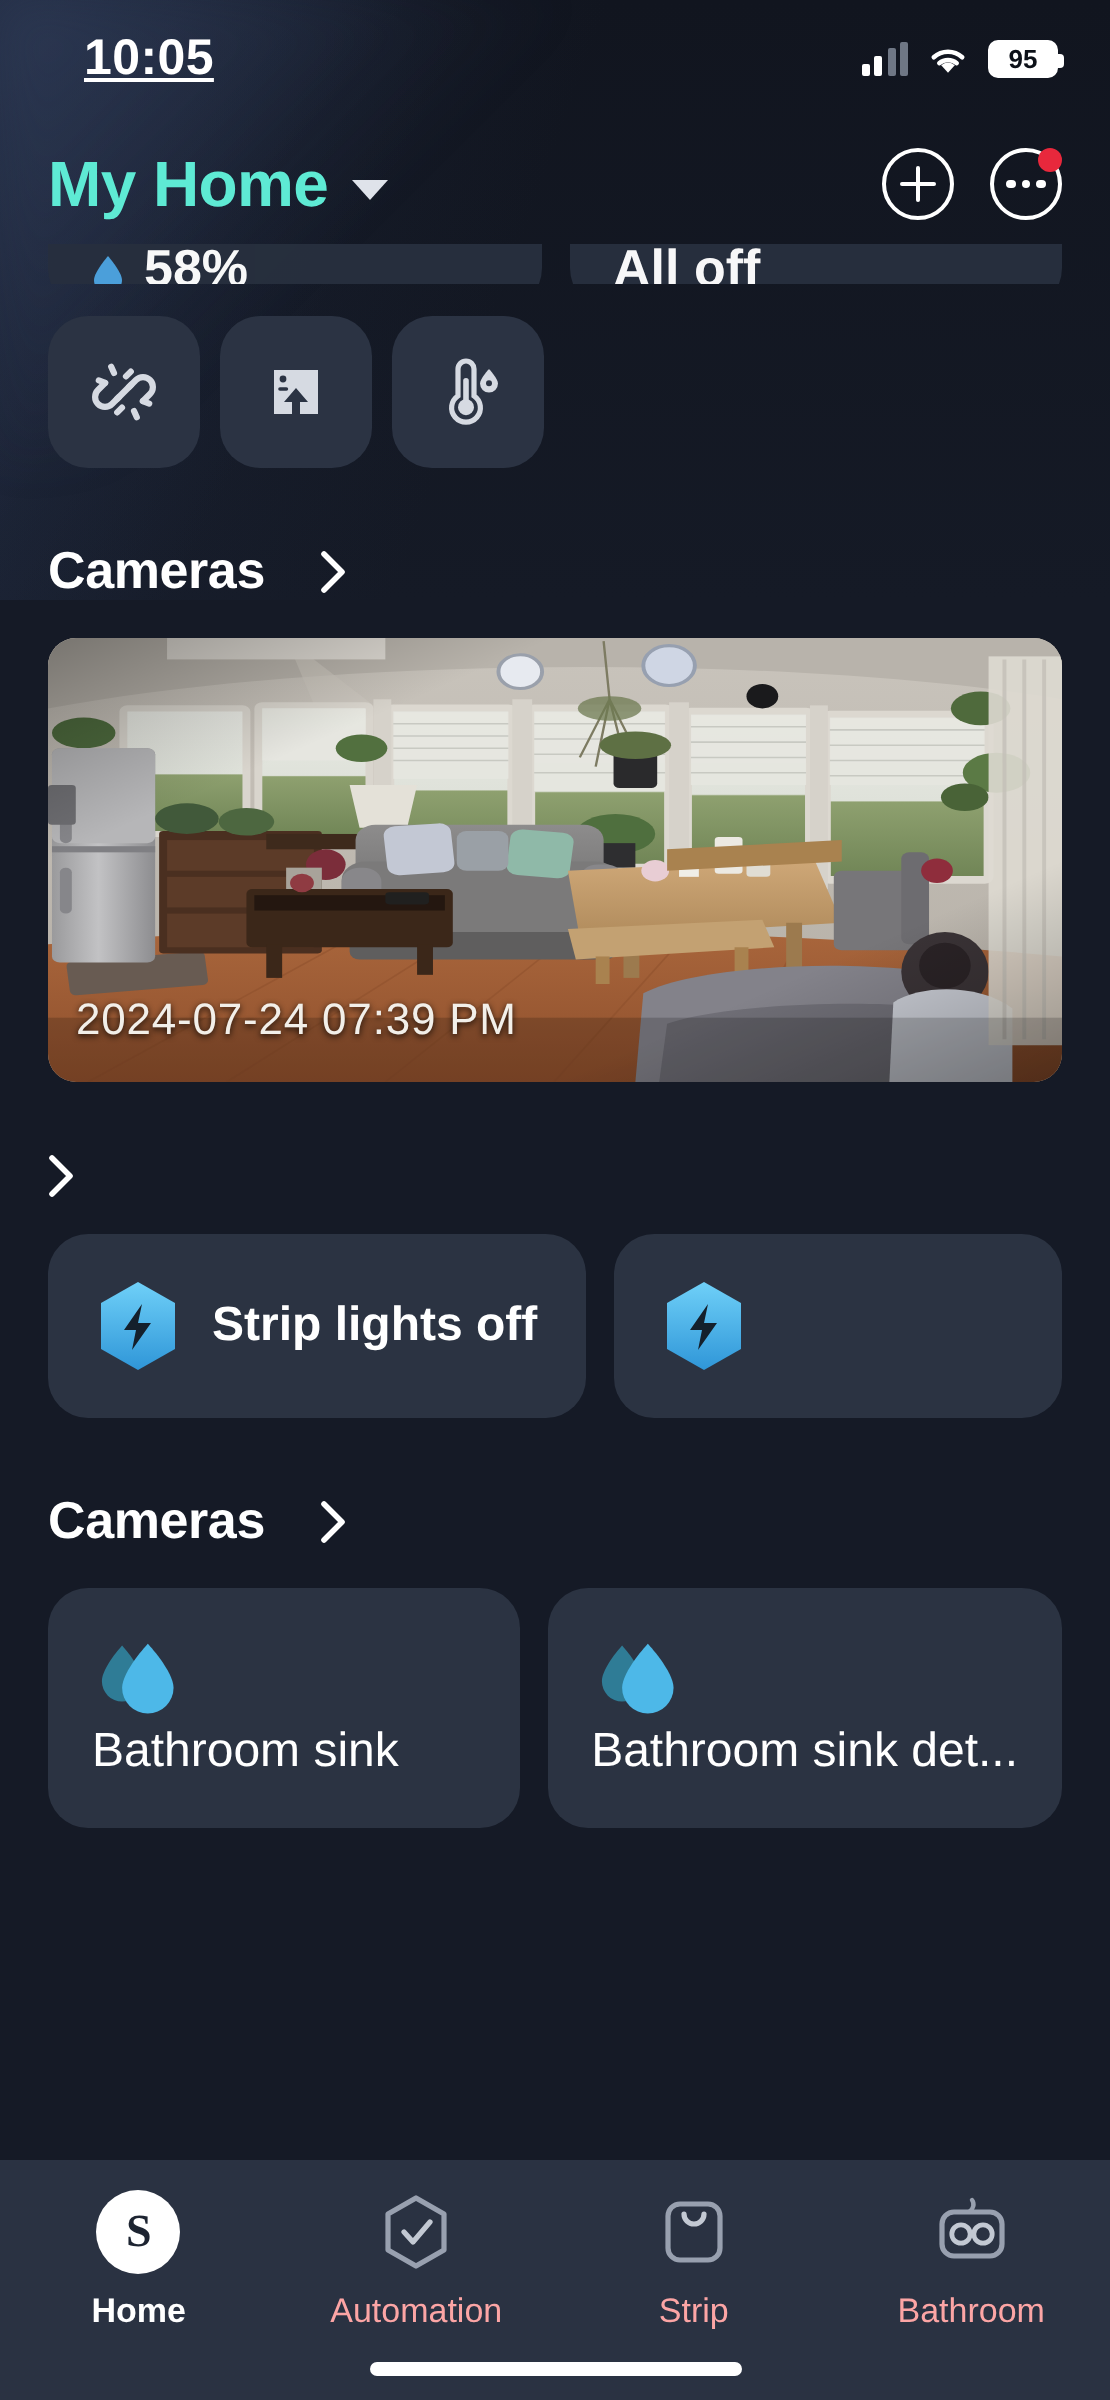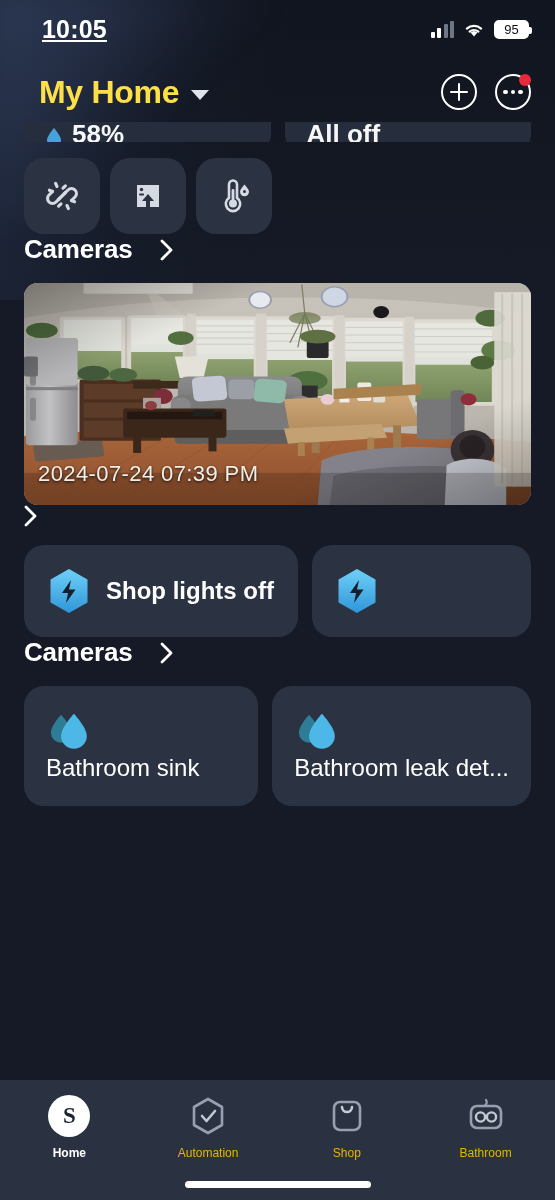--- a/index.html
+++ b/index.html
@@ -43,33 +43,33 @@
   .sig i:nth-child(1){ height:6px; }
   .sig i:nth-child(2){ height:10px; }
   .sig i:nth-child(3){ height:13.5px; background:#6f7785; }
   .sig i:nth-child(4){ height:17px; background:#6f7785; }
   .wifi { width:22px; height:17px; }
   .battery {
     position:relative; width:35px; height:19px;
     border:2px solid #fff; border-radius:5px; background:#fff;
     display:flex; align-items:center; justify-content:center;
   }
-  .battery span { color:#0c1018; font-size:13px; font-weight:400; line-height:1; }
+  .battery span { color:#0c1018; font-size:13px; font-weight:700; line-height:1; }
   .battery::after{
     content:""; position:absolute; right:-5px; top:5.5px;
     width:3px; height:7px; background:#fff; border-radius:0 2px 2px 0;
   }
 
   
   .appbar {
     position:relative; display:flex; align-items:center;
     justify-content:space-between; padding:6px 24px 0 24px; height:62px;
   }
   .home-title { display:flex; align-items:center; gap:12px; cursor:default; }
-  .home-title h1 { color:#fde047; font-size:32px; font-weight:700; letter-spacing:-0.3px;margin-left:15px; }
+  .home-title h1 { color:#5eead4; font-size:32px; font-weight:700; letter-spacing:-0.3px; }
   .caret { width:0;height:0;border-left:9px solid transparent;border-right:9px solid transparent;border-top:10px solid #dfe3ea; margin-top:5px;}
   .appbar-actions { display:flex; align-items:center; gap:18px; }
   .circ-btn {
     position:relative; width:36px; height:36px; border-radius:50%;
     border:2.2px solid #fff; display:flex; align-items:center; justify-content:center;
   }
   .plus-h, .plus-v { position:absolute; background:#fff; border-radius:2px; }
   .plus-h { width:18px; height:2.6px; }
   .plus-v { width:2.6px; height:18px; }
   .dots { display:flex; gap:3.4px; }
@@ -94,21 +94,21 @@
 
   
   .tiles { display:flex; gap:10px; margin-top:16px; }
   .tile {
     width:76px; height:76px; border-radius:20px; background:#2b3343;
     display:flex; align-items:center; justify-content:center;
   }
 
   
   .section-head {
-    display:flex; align-items:center; gap:28px; margin-bottom:18px;
+    display:flex; align-items:center; gap:28px; margin-top:36px; margin-bottom:18px;
   }
   .section-head h2 { color:#fff; font-size:26px; font-weight:700; letter-spacing:-0.2px; }
   .chev { width:13px; height:22px; flex:none; }
 
   
   .camera-card {
     position:relative; width:100%; height:222px; border-radius:14px;
     overflow:hidden; background:#2a2622;
   }
   .cam-svg { position:absolute; inset:0; width:100%; height:100%; display:block; }
@@ -136,23 +136,23 @@
     white-space:nowrap; overflow:hidden;
   }
   .drops { width:54px; height:46px; }
 
   
   .tabbar {
     position:absolute; left:0; bottom:0; width:555px; height:120px;
     background:#2a3242; display:flex; align-items:flex-start; padding-top:14px;
   }
   .tab { flex:1; display:flex; flex-direction:column; align-items:center; gap:8px; }
-  .tab .tlabel { font-size:12px; }
+  .tab .tlabel { font-size:17px; }
   .tab.active .tlabel { color:#fff; font-weight:600; }
-  .tab .tlabel { color:#eab308; }
+  .tab .tlabel { color:#fca5a5; }
   .tab-ico { height:44px; display:flex; align-items:center; justify-content:center; }
   .s-badge {
     width:42px; height:42px; border-radius:50%; background:#fff;
     display:flex; align-items:center; justify-content:center;
     color:#1d2431; font-size:23px; font-weight:700; font-family:"Liberation Serif", serif;
   }
   .home-indicator {
     position:absolute; bottom:12px; left:50%; transform:translateX(-50%);
     width:186px; height:7px; border-radius:4px; background:#fff;
   }
@@ -445,21 +445,21 @@
         <svg class="hexicon" viewBox="0 0 42 46">
           <defs>
               <linearGradient id="hg1" x1="0" y1="0" x2="0" y2="1">
             <stop offset="0%" stop-color="#6fd0f8"></stop>
                 <stop offset="100%" stop-color="#2f96d8"></stop>
           </linearGradient>
             </defs>
           <path d="M21 1 L39.5 11.5 V34.5 L21 45 L2.5 34.5 V11.5 Z" fill="url(#hg1)"></path>
           <path d="M23 12 L14 25 h6 l-2 10 l9.5-13.5 H21 Z" fill="#14202c"></path>
         </svg>
-        <span class="label">Shop lights off</span>
+        <span class="label">Strip lights off</span>
       </div>
       <div class="scene-card">
         <svg class="hexicon" viewBox="0 0 42 46">
           <defs>
               <linearGradient id="hg2" x1="0" y1="0" x2="0" y2="1">
             <stop offset="0%" stop-color="#6fd0f8"></stop>
                 <stop offset="100%" stop-color="#2f96d8"></stop>
           </linearGradient>
             </defs>
           <path d="M21 1 L39.5 11.5 V34.5 L21 45 L2.5 34.5 V11.5 Z" fill="url(#hg2)"></path>
@@ -480,21 +480,21 @@
           <path d="M14 3 C14 3 3 15 3 22.5 A11 11 0 0 0 25 22.5 C25 15 14 3 14 3 Z" fill="#2f7c96"></path>
           <path d="M28 2 C28 2 14 17 14 26 A14 14 0 0 0 42 26 C42 17 28 2 28 2 Z" fill="#4db8e8"></path>
         </svg>
         <div class="dev-label">Bathroom sink</div>
       </div>
       <div class="dev-card">
         <svg class="drops" viewBox="0 0 54 46">
           <path d="M14 3 C14 3 3 15 3 22.5 A11 11 0 0 0 25 22.5 C25 15 14 3 14 3 Z" fill="#2f7c96"></path>
           <path d="M28 2 C28 2 14 17 14 26 A14 14 0 0 0 42 26 C42 17 28 2 28 2 Z" fill="#4db8e8"></path>
         </svg>
-        <div class="dev-label">Bathroom leak det...</div>
+        <div class="dev-label">Bathroom sink det...</div>
       </div>
     </div>
   </div>
 
   <div class="tabbar">
     <div class="tab active">
       <div class="tab-ico">
         <div class="s-badge">S</div>
       </div>
       <span class="tlabel">Home</span>
@@ -508,21 +508,21 @@
       </div>
       <span class="tlabel">Automation</span>
     </div>
     <div class="tab">
       <div class="tab-ico">
         <svg width="34" height="38" viewBox="0 0 34 38">
           <rect x="4" y="5" width="26" height="28" rx="6" fill="none" stroke="#98a0af" stroke-width="2.6"></rect>
           <path d="M12 10 a5 5 0 0 0 10 0" fill="none" stroke="#c3c9d3" stroke-width="2.6" stroke-linecap="round"></path>
         </svg>
       </div>
-      <span class="tlabel">Shop</span>
+      <span class="tlabel">Strip</span>
     </div>
     <div class="tab">
       <div class="tab-ico">
         <svg width="38" height="38" viewBox="0 0 38 38">
           <path d="M19 3 C20.5 5 19.5 7.5 18 8.5" fill="none" stroke="#98a0af" stroke-width="2.2" stroke-linecap="round"></path>
           <rect x="4" y="9" width="30" height="22" rx="6" fill="none" stroke="#98a0af" stroke-width="2.6"></rect>
           <circle cx="13.5" cy="20" r="4.6" fill="none" stroke="#c3c9d3" stroke-width="2.4"></circle>
           <circle cx="24.5" cy="20" r="4.6" fill="none" stroke="#c3c9d3" stroke-width="2.4"></circle>
         </svg>
       </div>

